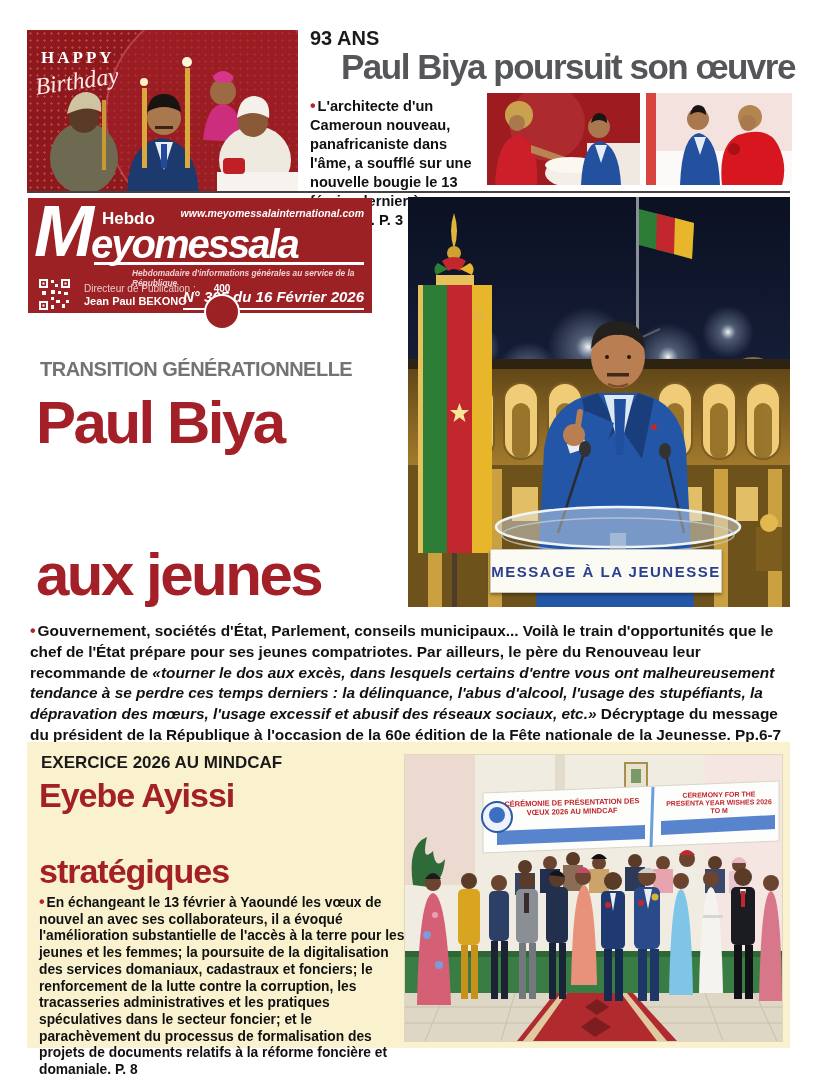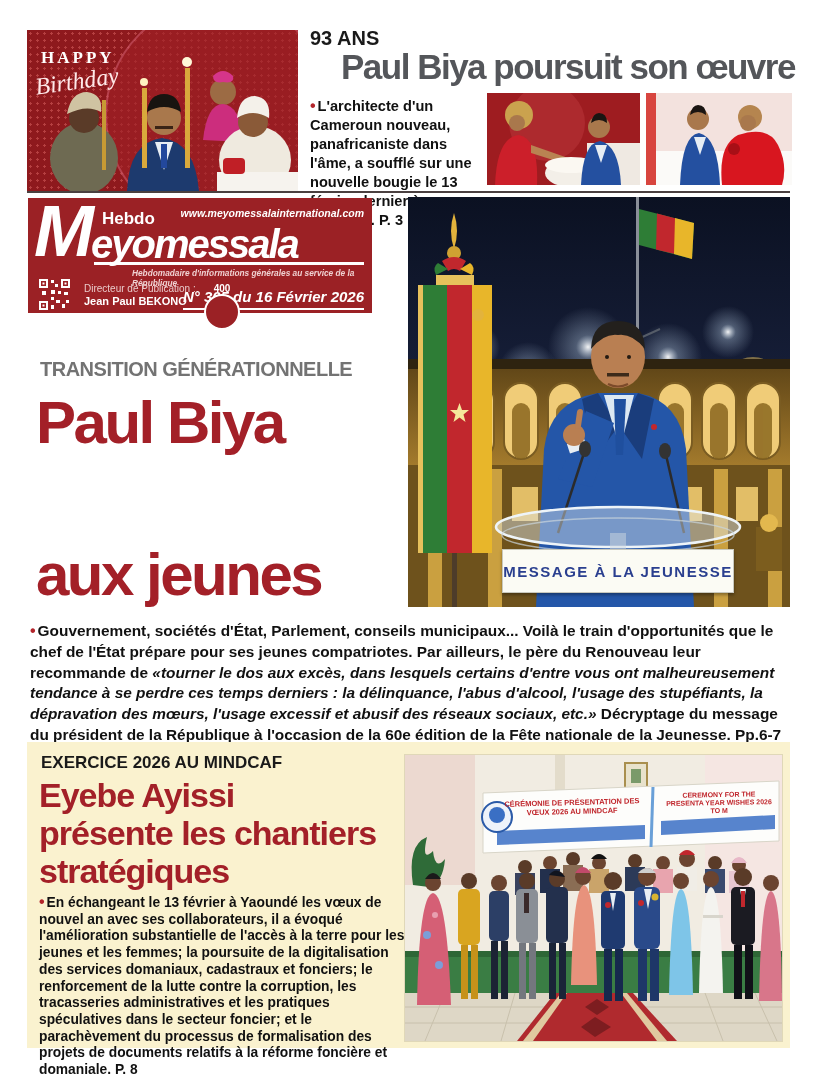--- a/index.html
+++ b/index.html
@@ -52,21 +52,21 @@
     font-weight:bold; font-style:italic; border-bottom:2px solid #fff; padding-bottom:3px; }
   .mh-price { position:absolute; left:176px; top:96px; width:36px; height:36px; border-radius:50%;
     background:#9b2125; border:2px solid #fff; color:#fff; text-align:center; z-index:5;
     display:flex; flex-direction:column; justify-content:center; line-height:10px; }
   .mh-price .amt { font-size:10px; font-weight:bold; }
   .mh-price .cur { font-size:7.5px;margin-top:36px; }
 
   
   .main-photo { position:absolute; left:408px; top:197px; width:382px; height:410px;
     background:linear-gradient(#0b1122 0%, #151d36 40%, #2a2c44 55%); overflow:hidden; }
-  .plaque { position:absolute; left:94px; top:352px; width:232px; height:44px; background:#fbfbf4;
+  .plaque { position:absolute; left:82px; top:352px; width:232px; height:44px; background:#fbfbf4;
     border:1px solid #c8c8bd; box-shadow:0 2px 3px rgba(0,0,0,.35); display:flex;
     align-items:center; justify-content:center; }
   .plaque-text { color:#2a3f8f; font-size:15px; font-weight:bold; letter-spacing:1.5px; }
 
   
   .lead-kicker { position:absolute; left:40px; top:358px; font-size:20px; font-weight:bold;
     color:#737373; letter-spacing:-0.5px; }
   .lead-headline { position:absolute; left:36px; top:385px; width:375px; color:#a32028;
     font-size:60px; font-weight:bold; line-height:76px; letter-spacing:-2.5px; }
   .lead-summary { position:absolute; left:30px; top:621px; width:764px; font-size:15.4px;
@@ -338,21 +338,21 @@
     </div>
   </div>
 
   <div class="lead-kicker">TRANSITION GÉNÉRATIONNELLE</div>
   <h1 class="lead-headline"><span>Paul Biya</span><br><br><span>aux jeunes</span></h1>
 
   <div class="lead-summary"><span class="red-bullet">•</span><span>Gouvernement, sociétés d'État, Parlement, conseils municipaux... Voilà le train d'opportunités que le chef de l'État prépare pour ses jeunes compatriotes. Par ailleurs, le père du Renouveau leur recommande de </span><span class="quote">«tourner le dos aux excès, dans lesquels certains d'entre vous ont malheureusement tendance à se perdre ces temps derniers : la délinquance, l'abus d'alcool, l'usage des stupéfiants, la dépravation des mœurs, l'usage excessif et abusif des réseaux sociaux, etc.»</span><span> Décryptage du message du président de la République à l'occasion de la 60e édition de la Fête nationale de la Jeunesse. Pp.6-7</span></div>
 
   <div class="second-panel">
     <div class="s-kicker">EXERCICE 2026 AU MINDCAF</div>
-    <h2 class="s-headline"><span>Eyebe Ayissi</span><br><span>présente les chantiers</span><br><span>stratégiques</span></h2>
+    <h2 class="s-headline"><span>Eyebe Ayissi</span><br><br><span>stratégiques</span></h2>
     <div class="s-summary"><span class="red-bullet">•</span><span>En échangeant le 13 février à Yaoundé les vœux de nouvel an avec ses collaborateurs, il a évoqué l'amélioration substantielle de l'accès à la terre pour les jeunes et les femmes; la poursuite de la digitalisation des services domaniaux, cadastraux et fonciers; le renforcement de la lutte contre la corruption, les tracasseries administratives et les pratiques spéculatives dans le secteur foncier; et le parachèvement du processus de formalisation des projets de documents relatifs à la réforme foncière et domaniale. P. 8</span></div>
 
     <div class="group-photo">
       <svg viewBox="0 0 377 286">
 
         <rect x="0" y="0" width="377" height="286" fill="#f1ece2"></rect>
         <rect x="300" y="0" width="77" height="200" fill="#f5e6e2"></rect>
         <rect x="0" y="0" width="70" height="130" fill="#ecd9d0"></rect>
         <rect x="150" y="0" width="10" height="60" fill="#e3dccb"></rect>
 

